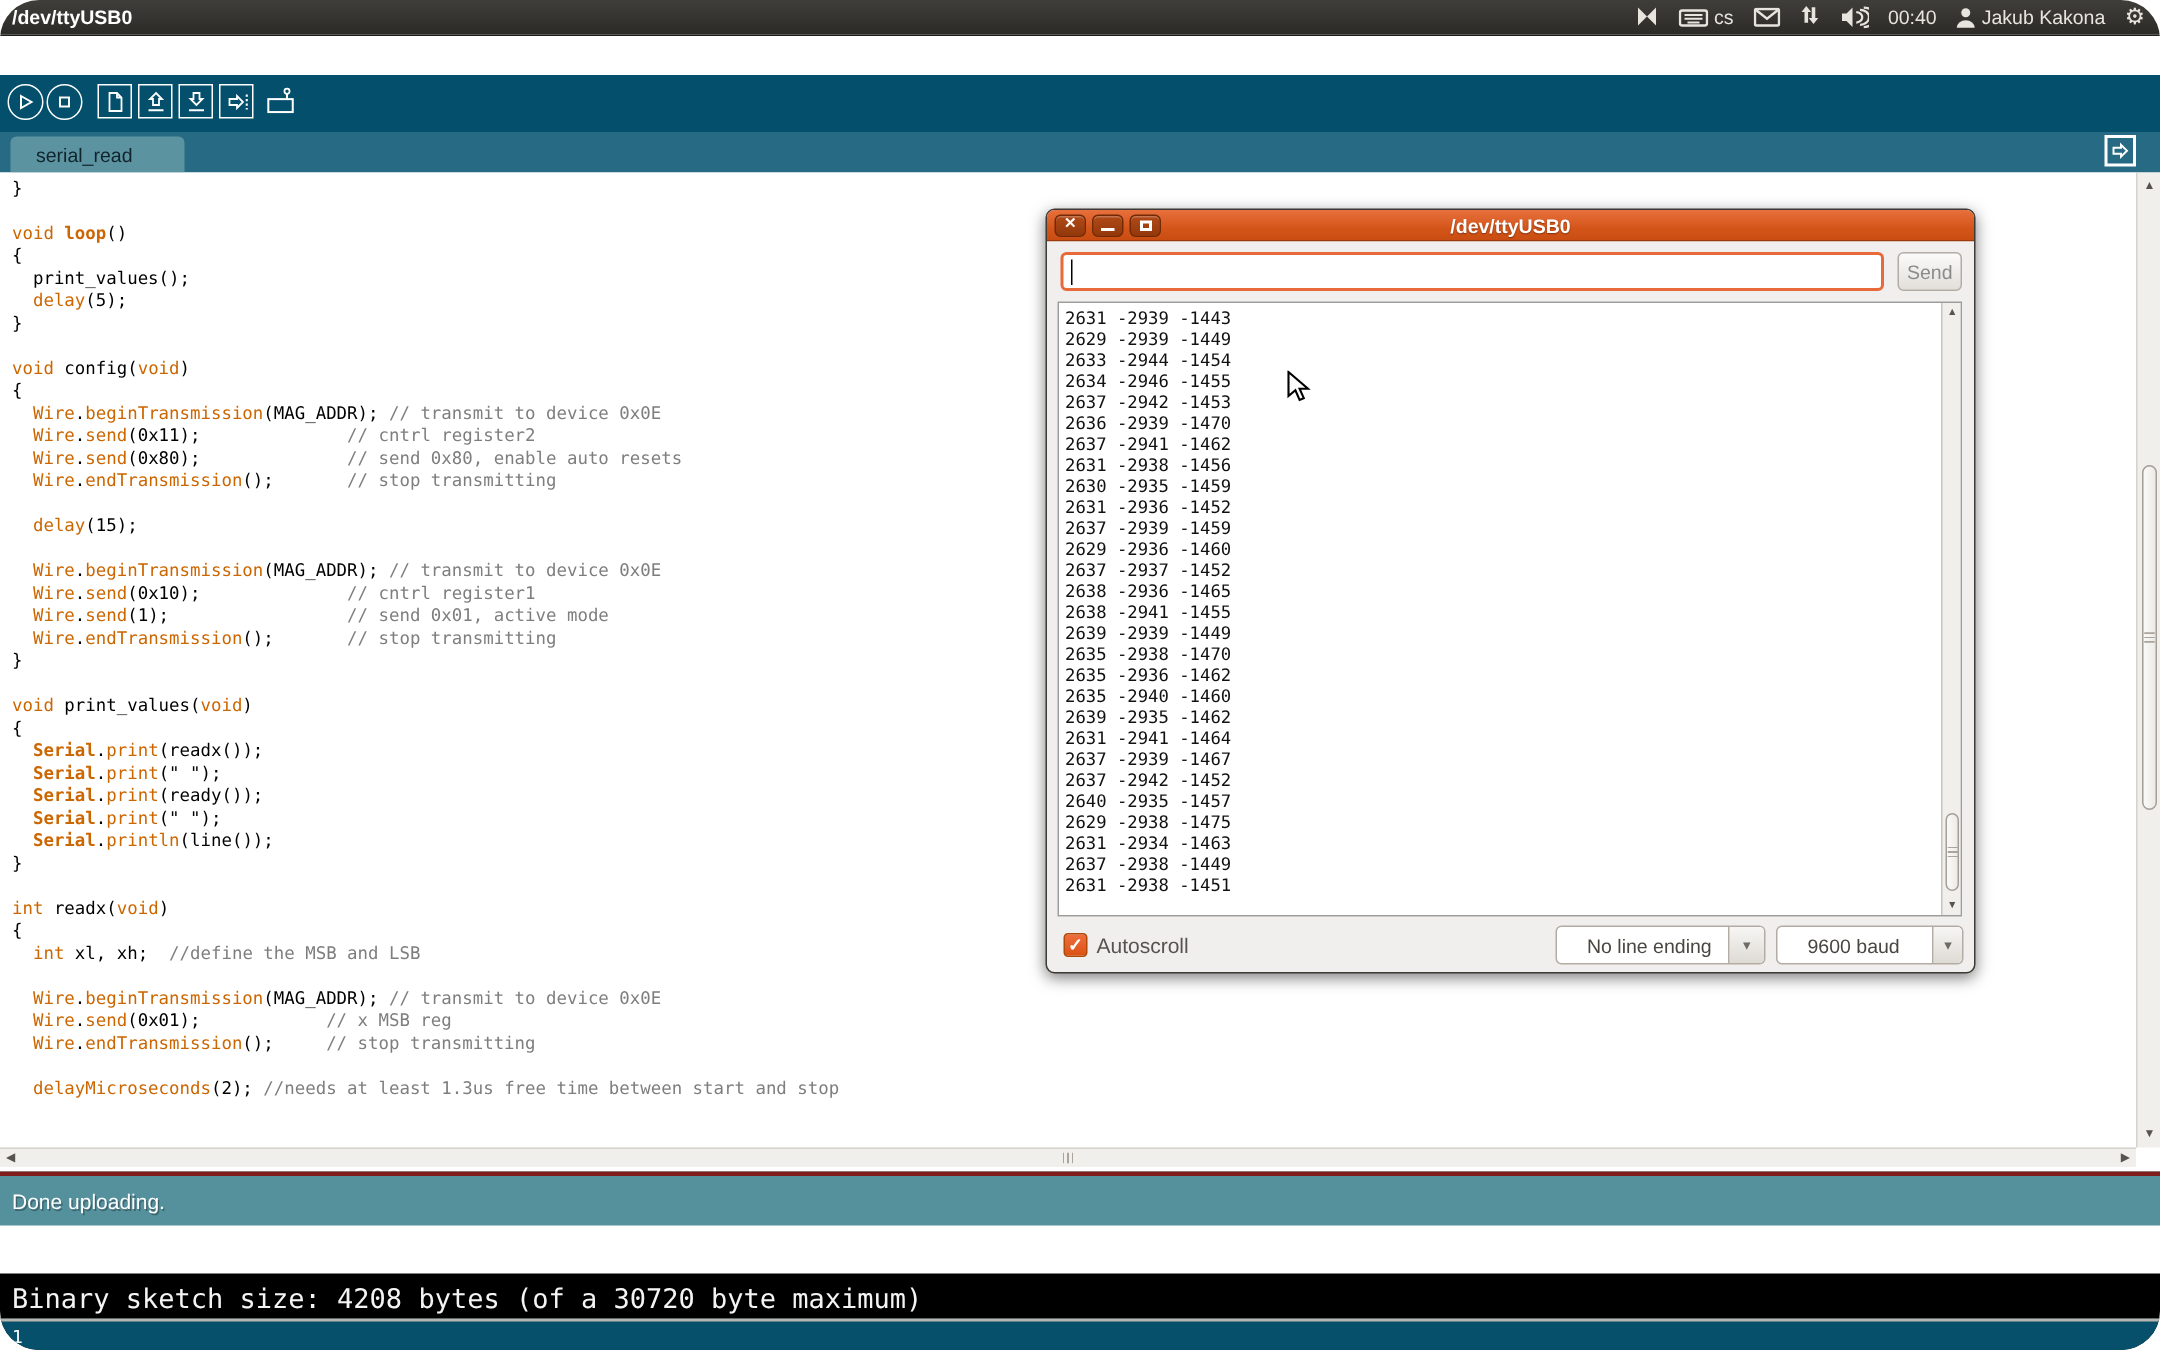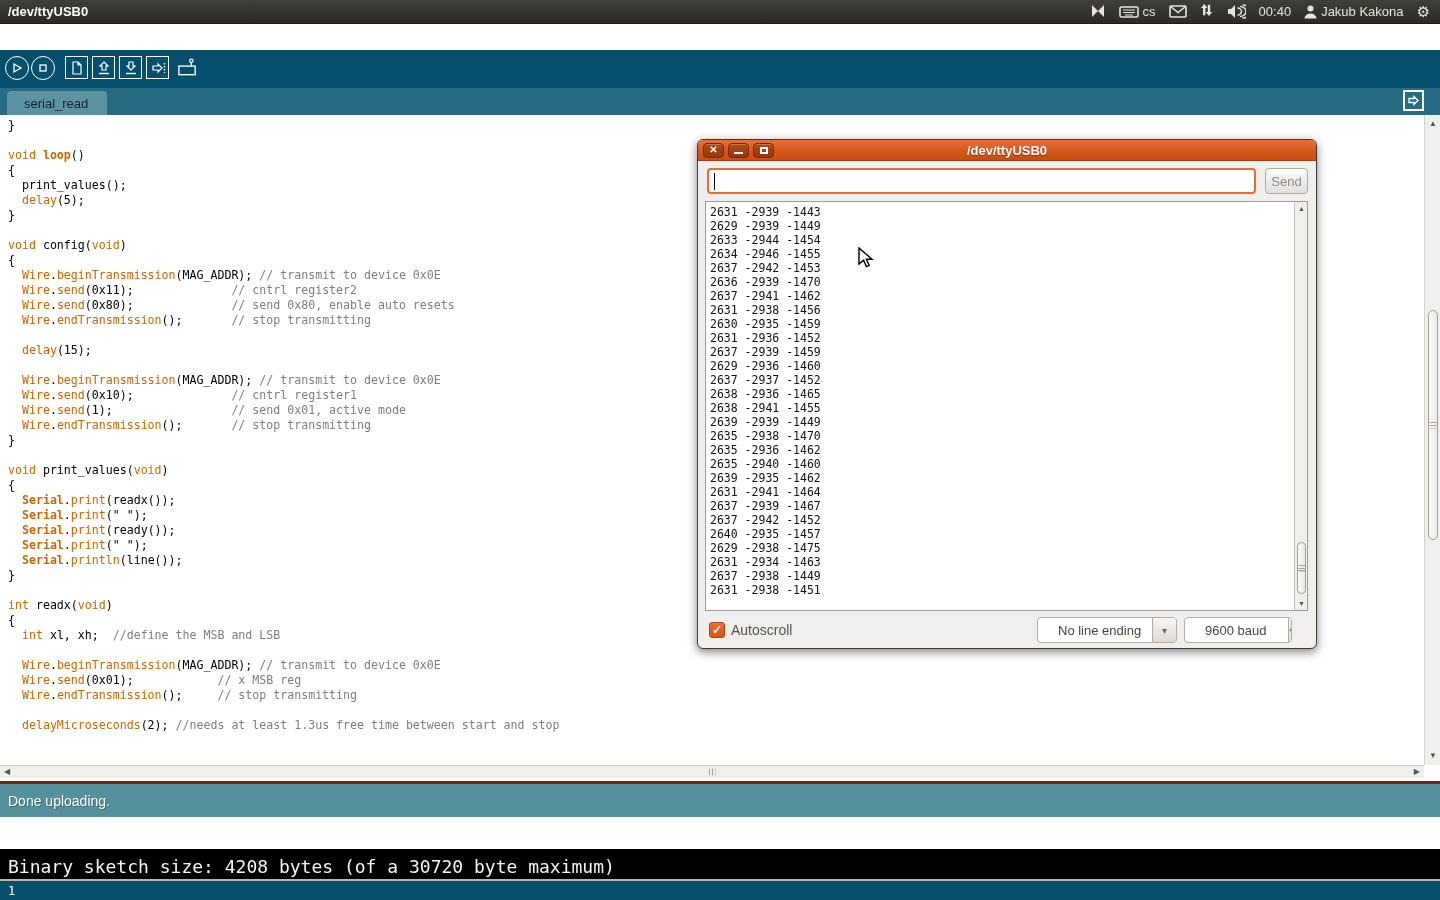--- a/index.html
+++ b/index.html
@@ -1,18 +1,18 @@
 <!DOCTYPE html>
 <html><head>
 <meta charset="utf-8">
 <style>
   * { margin:0; padding:0; box-sizing:border-box; }
   html,body { width:1440px; height:900px; overflow:hidden; background:#fff;
               font-family:"Liberation Sans", sans-serif; }
-  #screen { position:relative; width:1440px; height:900px; overflow:hidden; background:#fff; }
+  #screen { position:relative; width:1440px; height:900px; overflow:hidden; background:#fff;border-radius:26px; }
 
   
   #panel { position:absolute; left:0; top:0; width:1440px; height:24px;
            background:linear-gradient(#403e3a,#2b2a27); border-bottom:1px solid #1d1c1a;
            display:flex; align-items:center; color:#e7e4de; font-size:13px; }
   #panel-title { font-weight:bold; color:#fff; margin-left:8px; }
   #tray { margin-left:auto; display:flex; align-items:center; gap:13px; margin-right:10px; }
   .tray-item { display:flex; align-items:center; gap:4px; }
   .tray-glyph { font-size:15px; line-height:1; color:#e7e4de; }
 
@@ -24,21 +24,21 @@
 
   
   #toolbar { position:absolute; left:0; top:50px; width:1440px; height:38px; background:#04506c; }
   .tb-btn { position:absolute; top:56px; width:23px; height:23px; border:1px solid #fff;
             display:flex; align-items:center; justify-content:center; }
   .tb-btn.round { border-radius:50%; width:24px; height:24px; }
   .tb-btn svg { display:block; }
 
   
   #tabstrip { position:absolute; left:0; top:88px; width:1440px; height:27px; background:#266a83; }
-  #tab-active { position:absolute; left:7px; top:3px; width:100px; height:24px;
+  #tab-active { position:absolute; left:7px; top:3px; width:116px; height:24px;
                 background:#5c93a1; border-radius:4px 4px 0 0; color:#10242b;
                 font-size:13px; display:flex; align-items:center; padding-left:17px; }
   #tab-menu-btn { position:absolute; right:16px; top:2px; width:21px; height:21px;
                   border:2px solid #fff; display:flex; align-items:center; justify-content:center; }
 
   
   #editor { position:absolute; left:0; top:115px; width:1424px; height:650px; background:#fff;
             overflow:hidden; }
   #code { padding:3px 0 0 8px; font-family:"DejaVu Sans Mono", monospace; font-size:11.6px; }
   .code-line { height:15px; line-height:15px; white-space:pre; }
@@ -112,21 +112,21 @@
                  border-radius:3px; color:#fff; font-size:12px; font-weight:bold;
                  display:flex; align-items:center; justify-content:center; line-height:1; }
   #sm-autoscroll-label { position:absolute; left:33px; top:11px; font-size:14px; color:#57534e; }
   .combo { position:absolute; top:6px; height:26px; background:#fff; border:1px solid #b3aca4;
            border-radius:4px; display:flex; align-items:stretch; overflow:hidden; }
   .combo-text { flex:1; font-size:13px; color:#494540; display:flex; align-items:center;
                 padding-left:20px; white-space:nowrap; }
   .combo-arrow { width:24px; background:linear-gradient(#f7f6f4,#dedbd5); border-left:1px solid #b3aca4;
                  color:#6e6a64; font-size:10px; display:flex; align-items:center; justify-content:center; }
   #combo-lineending { left:339px; width:140px; }
-  #combo-baud { left:486px; width:108px;gap:22px; }
+  #combo-baud { left:486px; width:125px;gap:22px; }
 
   
   #mouse-cursor { position:absolute; left:858px; top:247px; z-index:50; }
   .icon-svg { display:block; }
 </style>
 </head>
 <body>
 
 <div id="screen">
 

